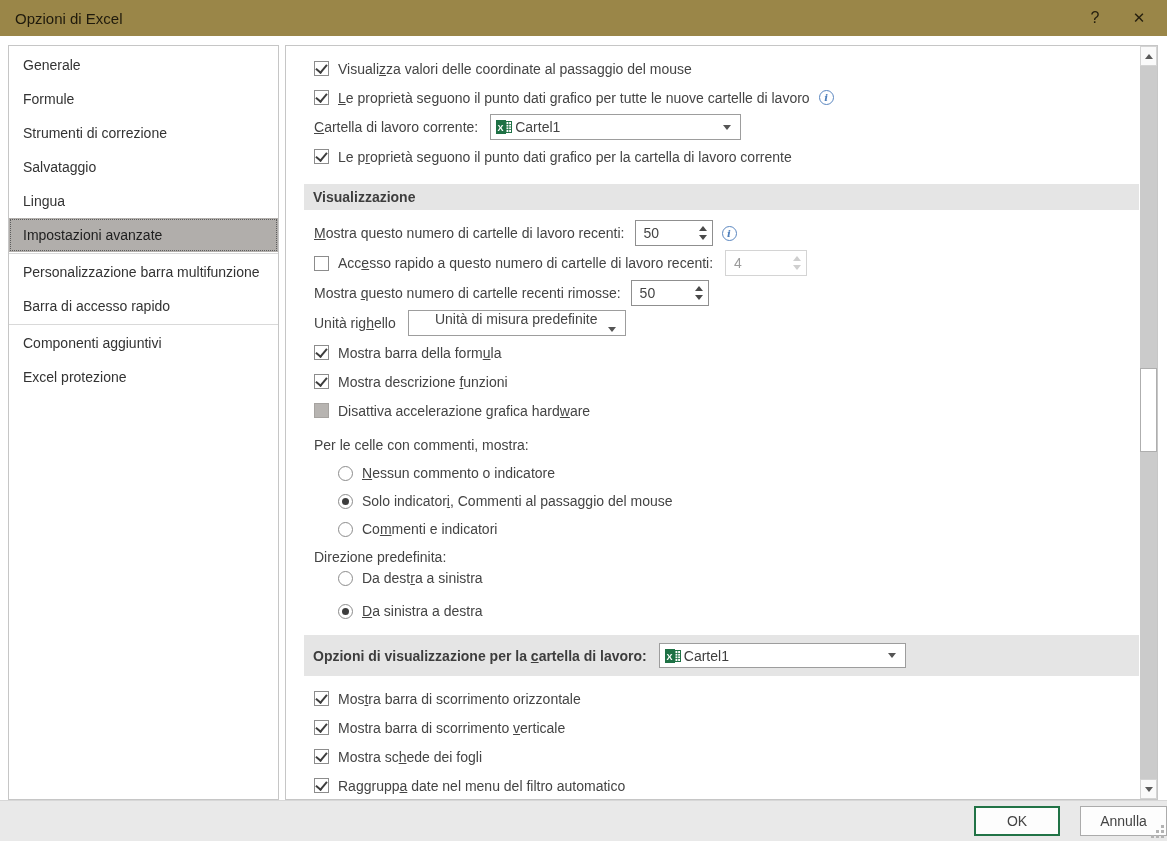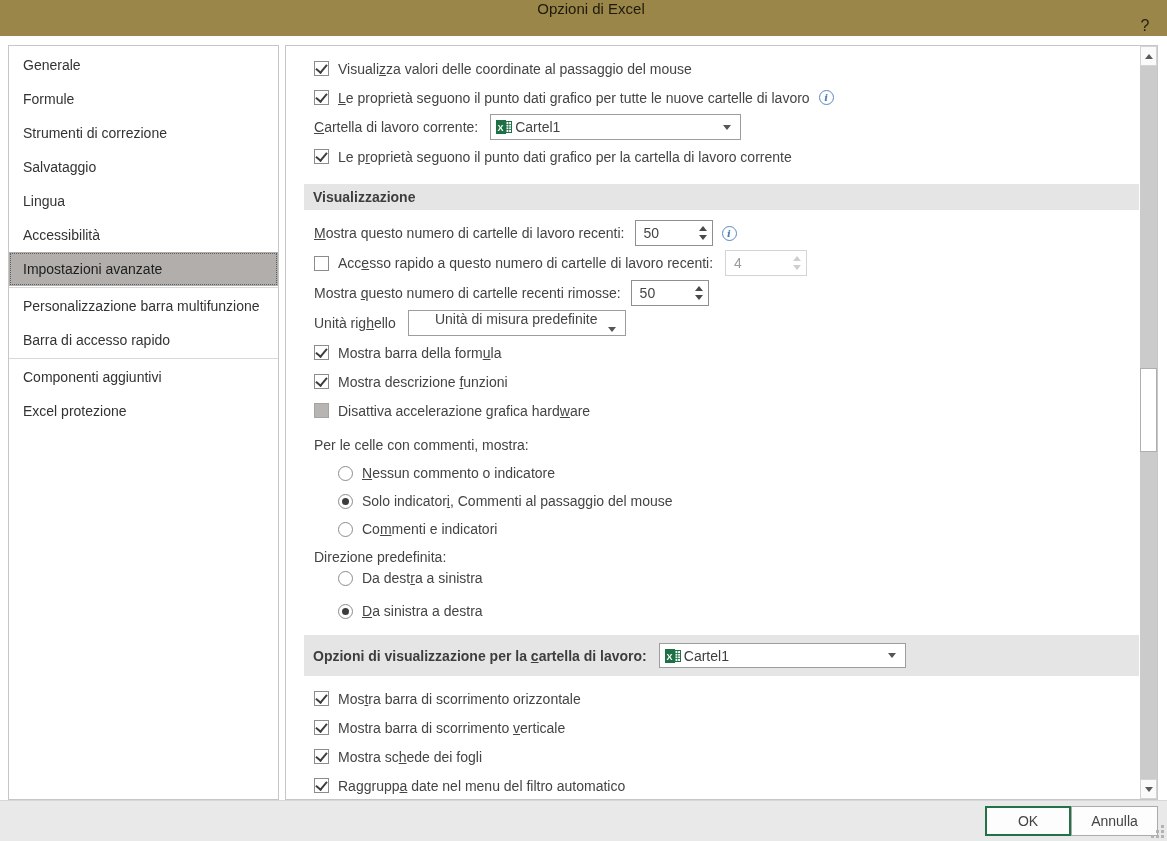--- a/index.html
+++ b/index.html
@@ -2,21 +2,21 @@
 <html><head>
 <meta charset="utf-8">
 <style>
   * { margin:0; padding:0; box-sizing:border-box; }
   html,body { width:1167px; height:841px; }
   body { font-family:"Liberation Sans","DejaVu Sans",sans-serif; font-size:14px; color:#444444; background:#fff; }
 
   .dialog { position:relative; width:1167px; height:841px; background:#ffffff; overflow:hidden; }
 
   
-  .titlebar { height:36px; background:#9a8648; display:flex; align-items:center; padding-left:15px;flex-direction:column; }
+  .titlebar { height:36px; background:#9a8648; display:flex; align-items:center; padding-left:15px; }
   .titlebar .title { font-size:15px; color:#1f1a0c; }
   .tb-btn { width:44px; height:36px; display:flex; align-items:center; justify-content:center; color:#241e0e; cursor:default; }
   .tb-help { margin-left:auto; font-size:16px; }
   .tb-close { margin-right:6px; font-size:15px; }
 
   
   .bodyarea { position:absolute; top:36px; bottom:41px; left:0; right:0; background:#fff; display:flex; padding:9px 9px 0 8px; gap:6px; }
 
   .sidebar { flex:0 0 271px; border:1px solid #c6c6c6; background:#fff; padding-top:2px; overflow:hidden; }
   .nav-item { height:34px; display:flex; align-items:center; padding-left:14px; color:#333333; cursor:pointer; }
@@ -70,21 +70,21 @@
   
   .vscroll { position:absolute; top:0; right:0; bottom:0; width:17px; background:#cbcbcb; }
   .sb-btn { position:absolute; left:0; width:17px; height:20px; background:#fafafa; border:1px solid #d4d4d4; display:flex; align-items:center; justify-content:center; cursor:pointer; }
   .sb-up { top:0; }
   .sb-dn { bottom:0; }
   .sb-tri-up { width:0; height:0; border-left:4px solid transparent; border-right:4px solid transparent; border-bottom:5px solid #5a5a5a; }
   .sb-tri-dn { width:0; height:0; border-left:4px solid transparent; border-right:4px solid transparent; border-top:5px solid #5a5a5a; }
   .sb-thumb { position:absolute; left:0; top:322px; width:17px; height:84px; background:#ffffff; border:1px solid #aeaeae; cursor:pointer; }
 
   
-  .footer { position:absolute; left:0; right:0; bottom:0; height:41px; background:#e9e9e9; border-top:1px solid #d7d7d7; display:flex; align-items:center; justify-content:flex-end; gap:0; padding-right:9px; }
+  .footer { position:absolute; left:0; right:0; bottom:0; height:41px; background:#e9e9e9; border-top:1px solid #d7d7d7; display:flex; align-items:center; justify-content:flex-end; gap:20px; }
   .btn { height:30px; display:flex; align-items:center; justify-content:center; background:#fdfdfd; color:#444; cursor:pointer; }
   .btn-ok { width:86px; border:2px solid #217346; }
   .btn-cancel { width:87px; border:1px solid #ababab; }
   .grip { position:absolute; right:3px; bottom:3px; width:3px; height:3px; background:#b3b3b3; box-shadow:0 -5px #b3b3b3, 0 -10px #b3b3b3, -5px 0 #b3b3b3, -5px -5px #b3b3b3, -10px 0 #b3b3b3; }
 
   .clip-label { height:29px; }
   u { text-decoration:underline; }
   .xlicon { flex:0 0 16px; }
 </style>
 </head>
@@ -99,21 +99,20 @@
   </div>
 
   <div class="bodyarea">
 
     <nav class="sidebar">
       <div class="nav-item">Generale</div>
       <div class="nav-item">Formule</div>
       <div class="nav-item">Strumenti di correzione</div>
       <div class="nav-item">Salvataggio</div>
       <div class="nav-item">Lingua</div>
-      <div class="nav-item">Accessibilità</div>
       <div class="nav-item selected">Impostazioni avanzate</div>
       <div class="nav-sep"></div>
       <div class="nav-item">Personalizzazione barra multifunzione</div>
       <div class="nav-item">Barra di accesso rapido</div>
       <div class="nav-sep"></div>
       <div class="nav-item">Componenti aggiuntivi</div>
       <div class="nav-item">Excel protezione</div>
     </nav>
 
     <div class="content">

